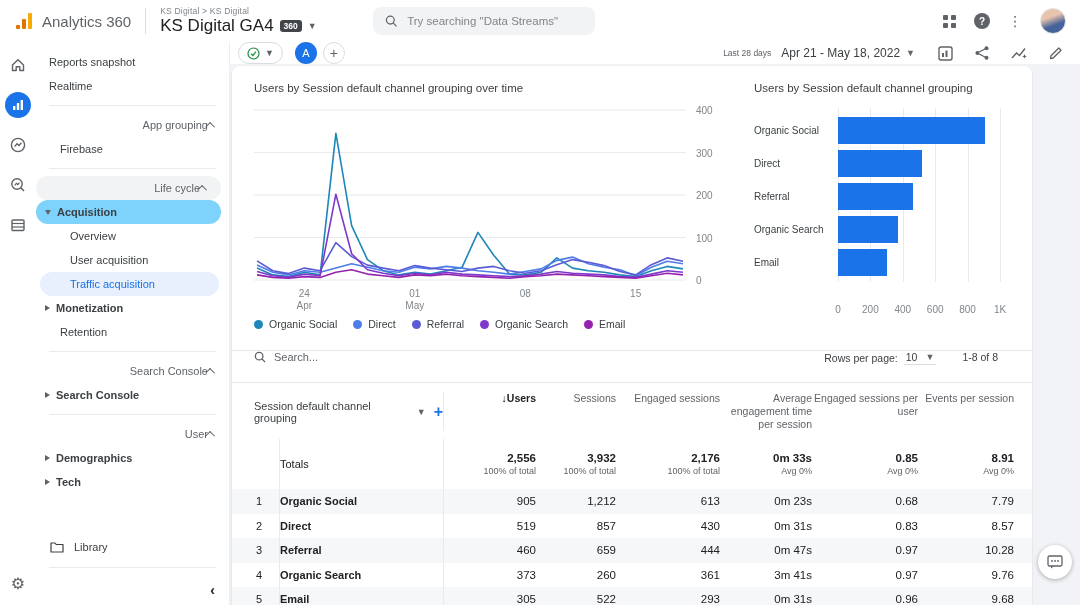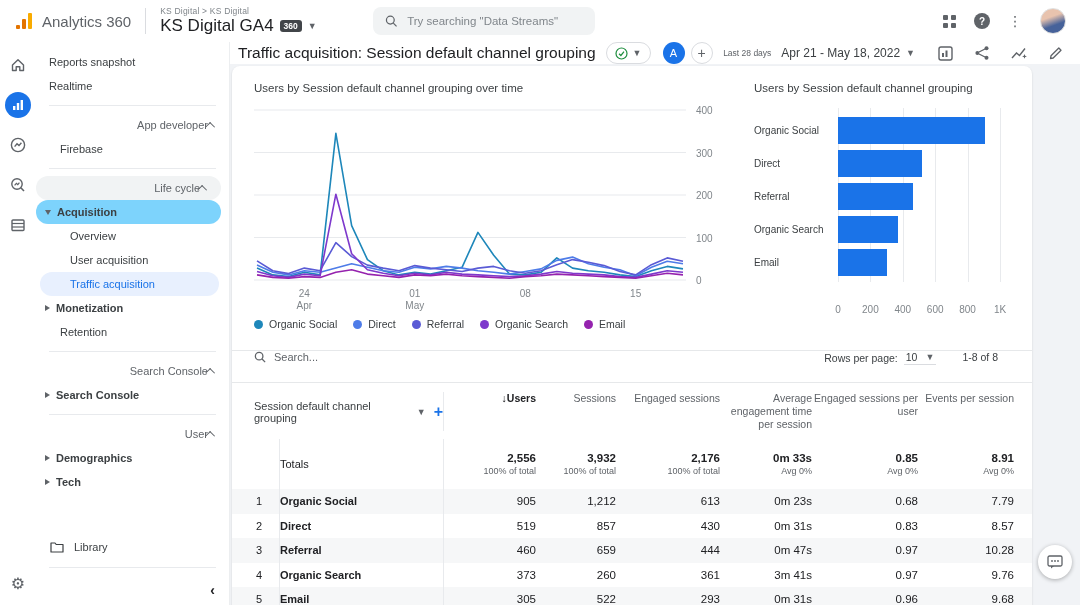--- a/index.html
+++ b/index.html
@@ -206,21 +206,21 @@
 
   <div class="sidebar">
     <div class="sb-item">
         <span class="lbl">Reports snapshot</span>
       </div>
     <div class="sb-item">
         <span class="lbl">Realtime</span>
       </div>
     <div class="sb-divider"></div>
     <div class="sb-section">
-        <span class="lbl">App developer</span>
+        <span class="lbl">App grouping</span>
         <span class="chev-up"></span>
       </div>
     <div class="sb-child2">
         <span class="lbl">Firebase</span>
       </div>
     <div class="sb-divider"></div>
     <div class="sb-section sec-hl">
         <span class="lbl">Life cycle</span>
         <span class="chev-up"></span>
       </div>
@@ -273,21 +273,20 @@
           </svg>
         <span class="lbl">Library</span>
       </div>
       <div class="sb-divider"></div>
       <div class="sb-collapse">‹</div>
     </div>
   </div>
 
   <div class="main">
     <div class="report-header">
-      <div class="rh-title">Traffic acquisition: Session default channel grouping</div>
       <div class="check-pill">
         <svg width="13" height="13" viewBox="0 0 13 13">
             <circle cx="6.5" cy="6.5" r="5.5" fill="none" stroke="#1e8e3e" stroke-width="1.2"></circle>
             <polyline points="4,6.7 5.9,8.5 9,4.7" fill="none" stroke="#1e8e3e" stroke-width="1.2"></polyline>
           </svg>
         <span class="caret">▼</span>
       </div>
       <div class="a-badge">A</div>
       <div class="plus-badge">+</div>
       <div class="rh-right">

